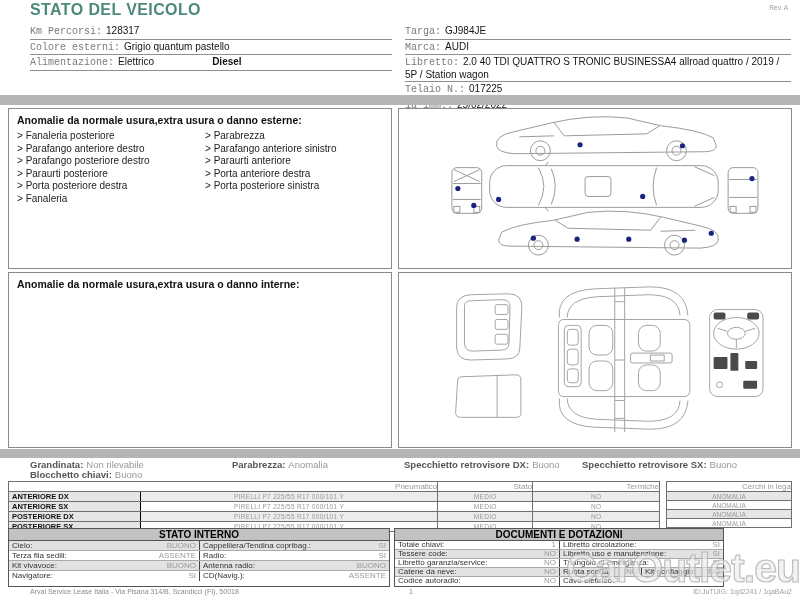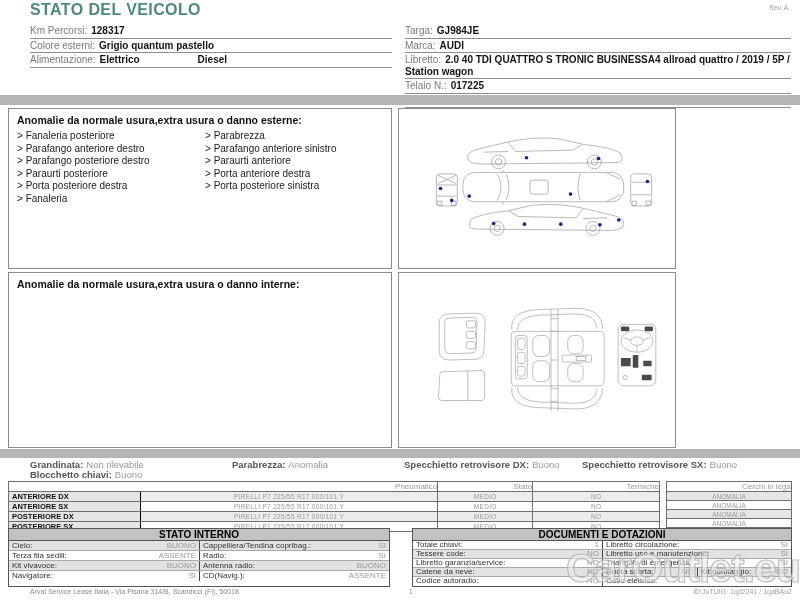--- a/index.html
+++ b/index.html
@@ -6,30 +6,30 @@
   html,body { width:800px; height:600px; background:#fff; font-family:"Liberation Sans", sans-serif; }
   .page { position:relative; width:800px; height:600px; background:#fff; overflow:hidden; }
 
   
   .title { position:absolute; left:30px; top:1px; font-size:16px; font-weight:bold; letter-spacing:.4px; color:#4d8a7b; }
   .rev   { position:absolute; right:12px; top:4px; font-size:6.5px; color:#9a9a9a; }
   .hdr-col { position:absolute; top:24px; font-size:10px; }
   .hdr-left  { left:30px;  width:362px; }
   .hdr-right { left:405px; width:386px; }
   .spec-row { border-bottom:1px solid #8f8f8f; padding:1px 0 1px 0; line-height:11.5px; }
-  .spec-row .lab { color:#7a7a7a; margin-right:4px; }
-  .spec-row .val { color:#141414; font-weight:bold;text-align:right; }
+  .spec-row .lab { color:#7a7a7a; margin-right:4px;font-family:Liberation Mono, monospace; }
+  .spec-row .val { color:#141414; font-weight:normal;text-align:right; }
   .spec-row .val2 { color:#141414; font-weight:bold; margin-left:58px; }
 
   
   .bar { position:absolute; left:0; width:800px; height:10px; background:#b5b5b5; }
   .bar1 { top:95px; } .bar2 { top:449px; height:9px; }
 
   
-  .section { position:absolute; left:8px; width:668px; display:flex; gap:6px; }
+  .section { position:absolute; left:8px; width:784px; display:flex; gap:6px; }
   .sec-ext { top:108px; height:161px; }
   .sec-int { top:272px; height:176px; }
   .box { border:1px solid #8a8a8a; background:#fff; }
   .txt-box { width:384px; padding:5px 8px; }
   .dia-box { flex:1; padding:1px; }
   .box-title { font-size:10.5px; font-weight:bold; color:#111; margin-bottom:4px; }
   .cols { display:flex; }
   .alist { list-style:none; }
   .alist.c1 { width:188px; }
   .alist li { font-size:10px; color:#222; line-height:12.5px; white-space:nowrap; }
@@ -51,21 +51,21 @@
   .ttbl th, .ttbl td, .ctbl th, .ctbl td { border:1px solid #6f6f6f; height:9px; padding:0; }
   .ttbl th, .ctbl th { font-size:8px; font-weight:normal; color:#9a9a9a; height:10px; text-align:right; }
   .c-pos{width:132px}.c-spec{width:298px}.c-stato{width:95px}.c-term{width:127px}
   td.pos { font-size:7.5px; font-weight:bold; color:#111; background:#e5e5e5; padding-left:3px; border-right:1px solid #000; }
   td.cv  { font-size:6.5px; color:#9a9a9a; text-align:center; letter-spacing:.3px; }
   tr.alt td.cv { background:#ececec; }
   .ctbl td { font-size:6.5px; color:#9a9a9a; text-align:center; }
   .ctbl tr.alt td { background:#e6e6e6; }
 
   
-  .bottom { position:absolute; left:8px; top:528px; width:784px; display:flex; gap:22px; }
+  .bottom { position:absolute; left:8px; top:528px; width:716px; display:flex; gap:4px; }
   .btbl { border:1px solid #555; }
   .si-t { width:382px; } .do-t { flex:1; }
   .btbl-head { background:#c2c2c2; border-bottom:1px solid #555; font-size:10px; font-weight:bold; color:#000;
                text-align:center; height:12px; line-height:12px; }
   .prow { display:flex; border-bottom:1px solid #aaa; height:10px; }
   .do-t .prow { height:9px; }
   .prow:last-child { border-bottom:none; }
   .prow.g { background:#e2e2e2; }
   .pair { display:flex; justify-content:space-between; padding:0 3px; border-left:1px solid #444;
           font-size:8px; line-height:9.5px; overflow:hidden; white-space:nowrap; }

